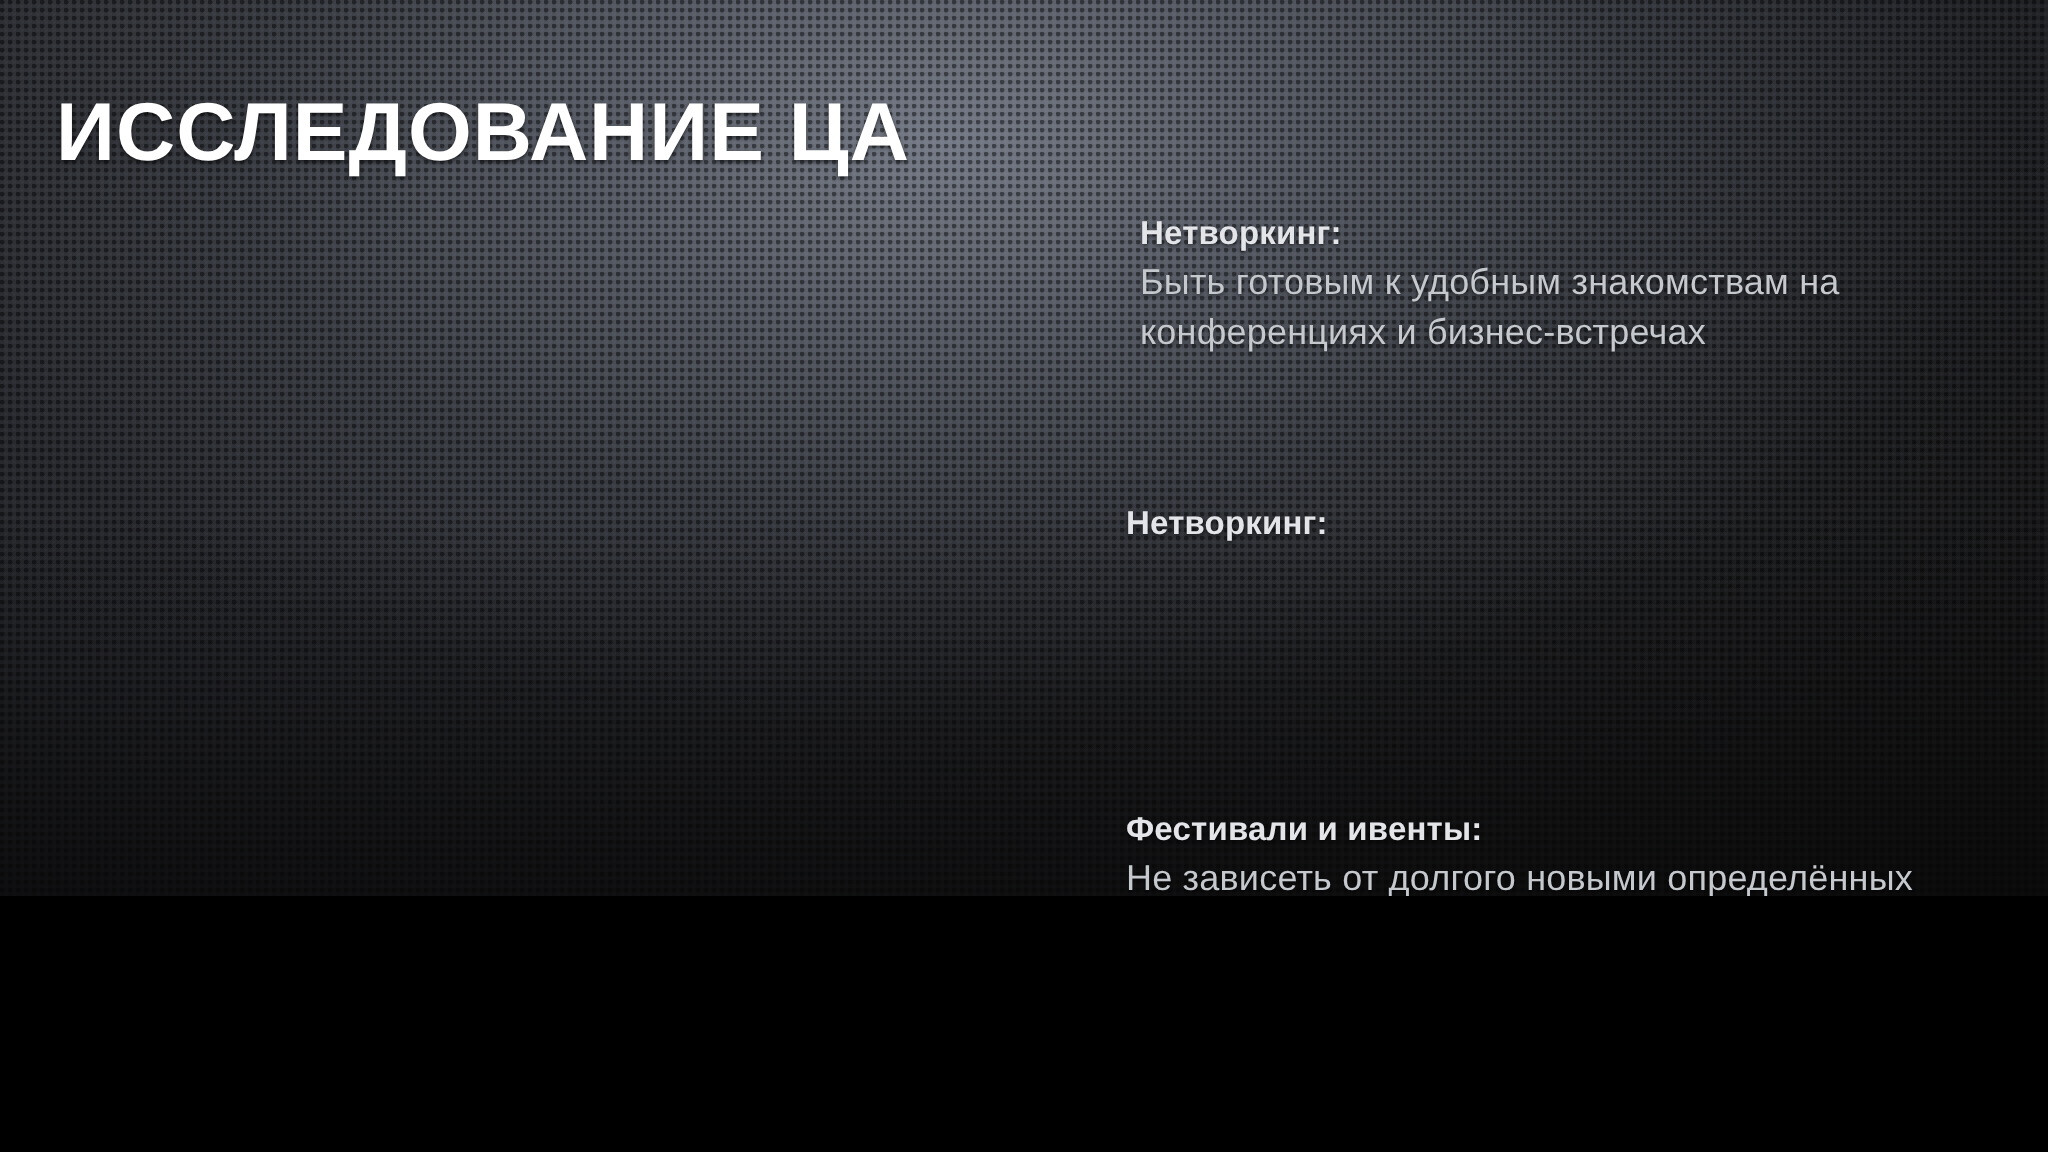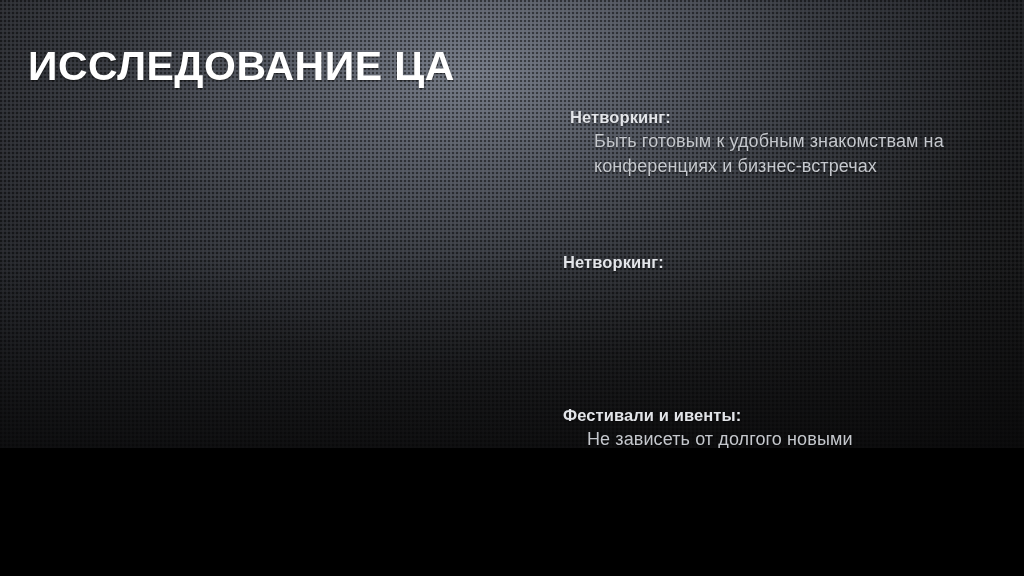--- a/index.html
+++ b/index.html
@@ -106,21 +106,20 @@
     text-shadow: 0 1px 2px rgba(0,0,0,0.55);
     margin-bottom: 1px;
   }
   .point-body {
     font-size: 18px;
     font-weight: 300;
     letter-spacing: 0.1px;
     line-height: 24.5px;
     color: #c5c8cd;
     text-shadow: 0 1px 2px rgba(0,0,0,0.5);
-    margin-left: 24px;
   }
 </style>
 </head>
 <body>
 
 <div id="slide">
 
   <div class="bg-base"></div>
   <div class="bg-dots"></div>
   <div class="bg-vignette"></div>

